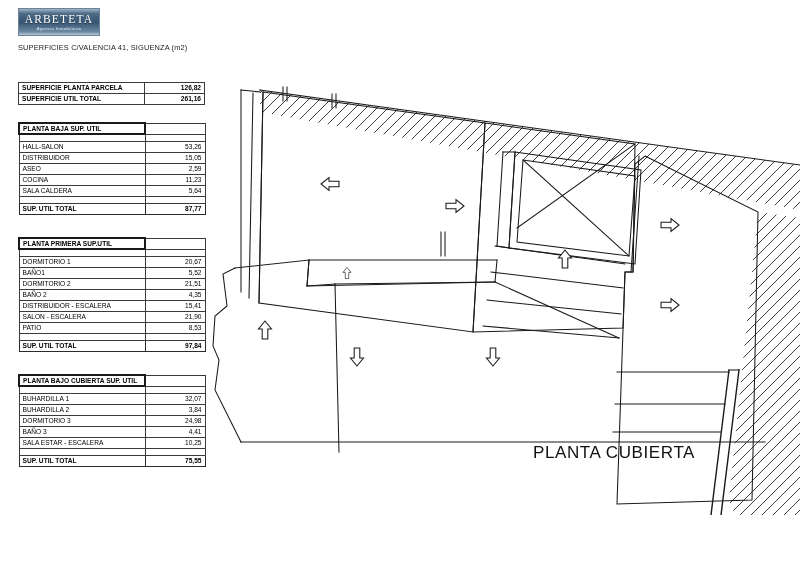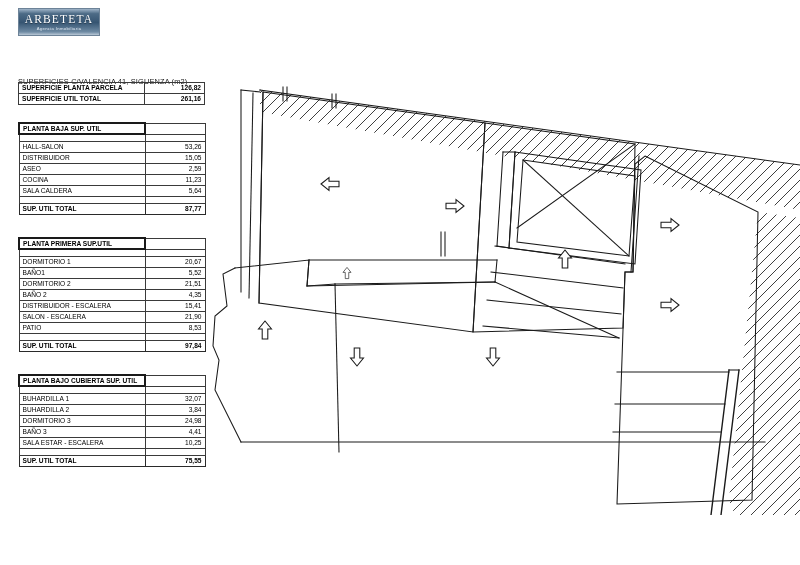--- a/index.html
+++ b/index.html
@@ -55,21 +55,21 @@
     letter-spacing: .35px;
     color: #dfe8f0;
     line-height: 6px;
     margin-top: 1px;
   }
 
   
   #doc-caption {
     position: absolute;
     left: 18px;
-    top: 77px;
+    top: 43px;
     font-size: 7.4px;
     letter-spacing: .15px;
     color: #1a1a1a;
     white-space: nowrap;
   }
 
   
   .surf-table {
     position: absolute;
     left: 18px;
@@ -432,14 +432,15 @@
         </g>
 
         <g transform="translate(288,297) rotate(180)">
           <use href="#arr-up"></use>
         </g>
       </g>
     </svg>
   </div>
 
 
+  <div id="plan-title">PLANTA CUBIERTA</div>
 
 </div>
 
 </body></html>

